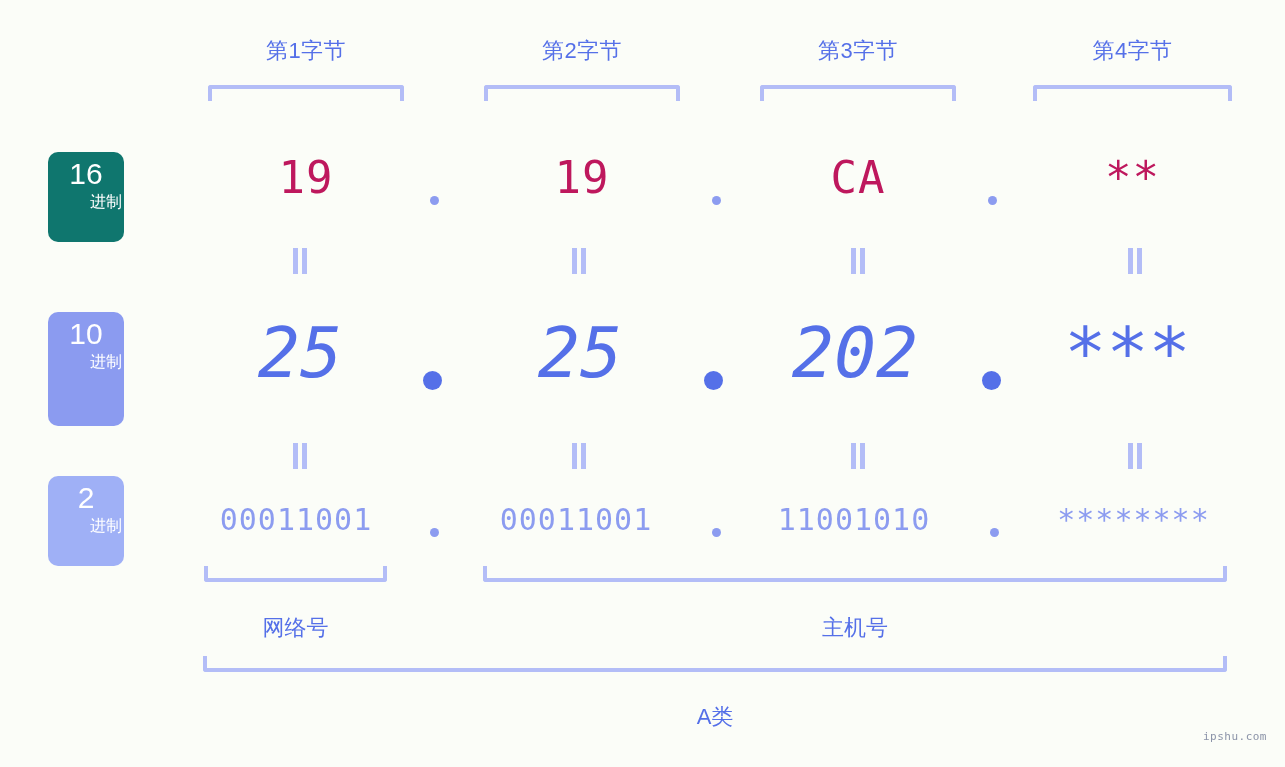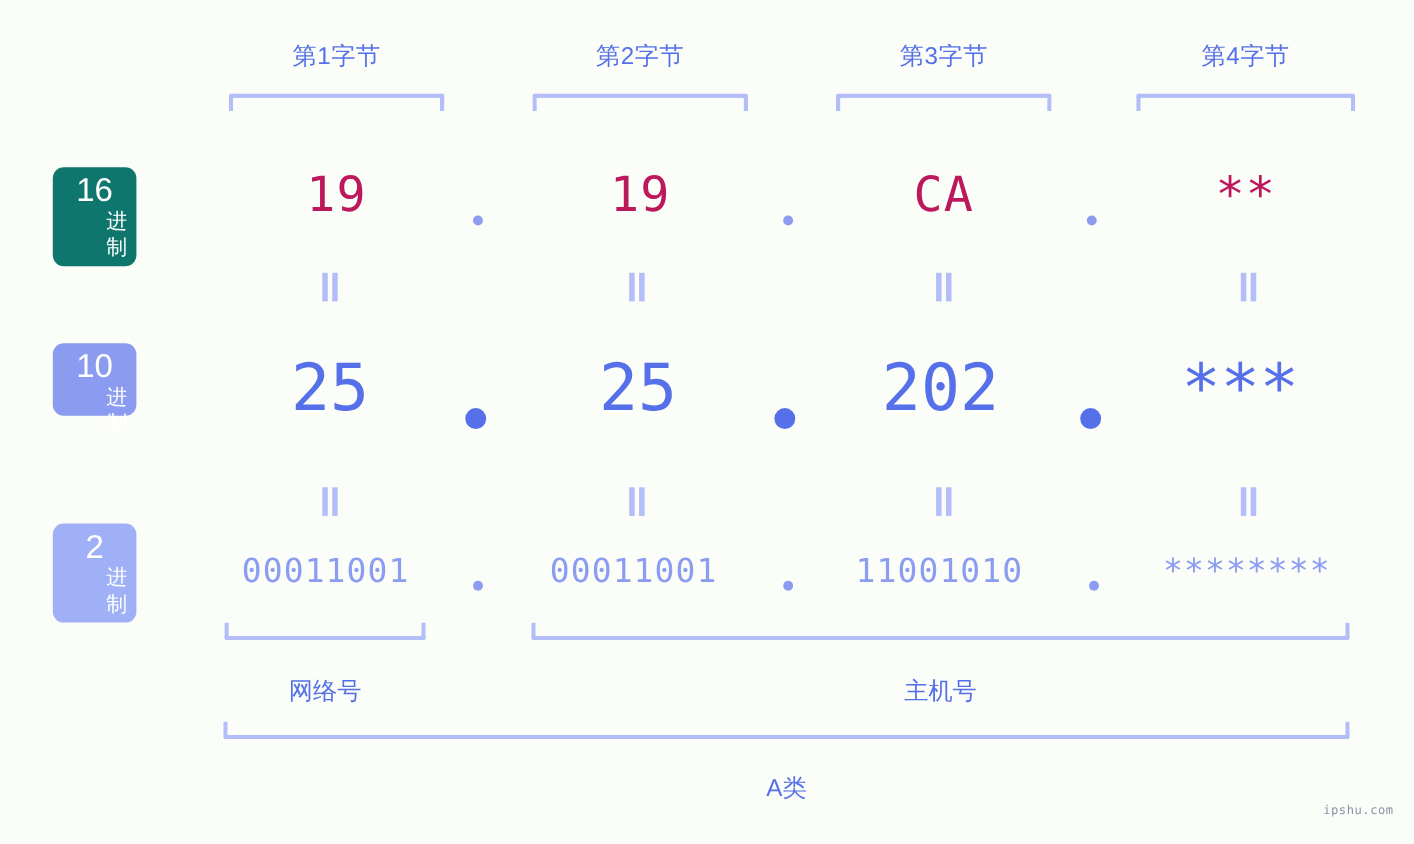--- a/index.html
+++ b/index.html
@@ -59,50 +59,51 @@
   }
   .badge .num{
     display:block;
     font-size:30px;
     line-height:32px;
     font-weight:400;
     font-family:"Liberation Sans","DejaVu Sans",sans-serif;
   }
   .badge .sub{
     display:block;
-    font-size:19px;
+    font-size:16px;
     line-height:24px;
     padding-left:40px;
   }
   .badge-hex{top:152px;height:90px;background:#0f766e;}
-  .badge-dec{top:312px;height:66px;background:#8b9bf0;}
+  .badge-dec{top:312px;height:114px;background:#8b9bf0;}
   .badge-bin{top:476px;height:90px;background:#9fb0f6;}
 
   
   .cell{
     position:absolute;
     text-align:center;
     white-space:nowrap;
   }
 
   .row-hex .cell{
     top:150px;
     font-size:44px;
     line-height:56px;
     color:#be185d;
     font-family:"DejaVu Sans Mono","Liberation Mono",monospace;
     letter-spacing:1px;
   }
   .row-dec .cell{
     top:300px;
-    font-size:59px;
+    font-size:70px;
     line-height:106px;
     color:#5570e8;
     font-family:"DejaVu Sans Mono","Liberation Mono",monospace;
     letter-spacing:0px;
+    font-style:italic;
   }
   .row-bin .cell{
     top:500px;
     font-size:30px;
     line-height:40px;
     color:#8c9cf0;
     font-family:"DejaVu Sans Mono","Liberation Mono",monospace;
     letter-spacing:1px;
   }
 

